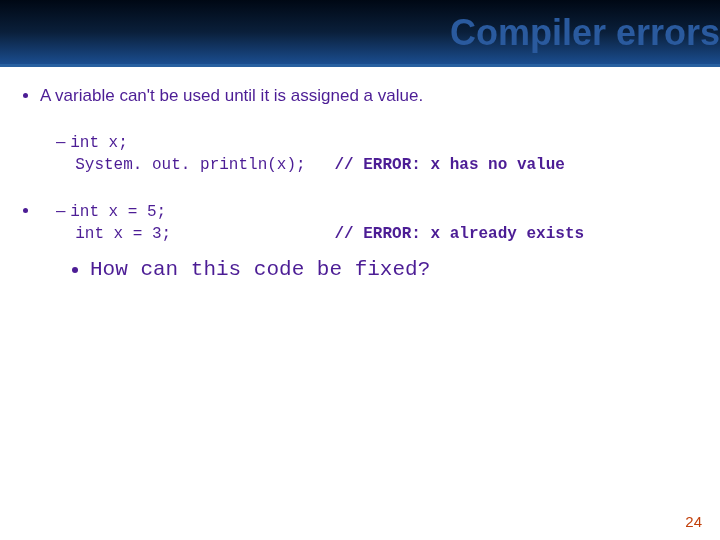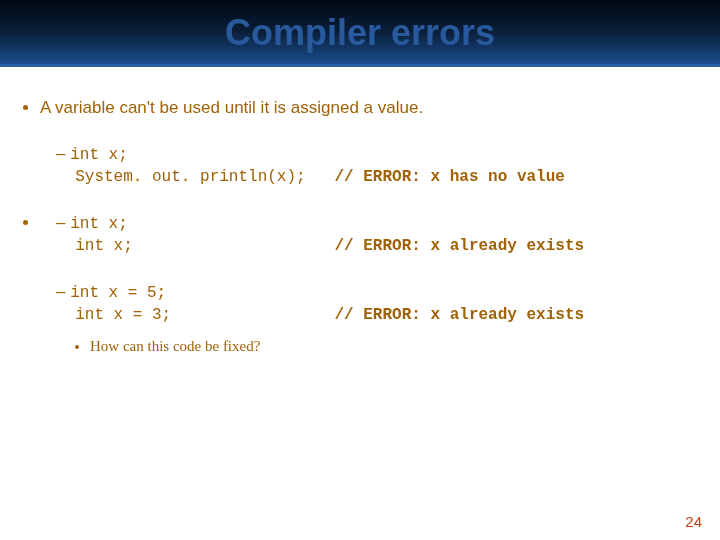--- a/index.html
+++ b/index.html
@@ -17,30 +17,30 @@
     height: 64px;
     background: linear-gradient(to bottom, #000814 0%, #0a1f3a 50%, #1a4d8f 100%);
     position: relative;
     border-bottom: 3px solid #2860a0;
   }
   .title {
     position: absolute;
     top: 12px;
     left: 0;
     right: 0;
-    text-align: center;
+    text-align: right;
     font-size: 36px;
     font-weight: bold;
     color: #2a5a9e;
     font-family: Verdana, Geneva, sans-serif;
   }
   .content {
-    padding: 24px 22px 0 22px;
+    padding: 12px 22px 0 22px;
     font-size: 17px;
-    color: #a16207;
+    color: #4c1d95;
   }
   ul.outer {
     list-style: disc;
     margin: 6px 0 0 0;
     padding-left: 18px;
   }
   ul.outer > li {
     margin-bottom: 18px;
     line-height: 1.35;
   }
@@ -52,22 +52,22 @@
     line-height: 1.4;
   }
   .dash-prefix {
     font-family: Verdana, Geneva, sans-serif;
     font-size: 17px;
   }
   .sub-bullet {
     list-style: disc;
     margin: 10px 0 0 50px;
     padding-left: 0;
-    font-size: 15px;
-    font-family: Liberation Serif, serif;
+    font-size: 21px;
+    font-family: Liberation Mono, monospace;
   }
   .pagenum {
     position: absolute;
     bottom: 10px;
     right: 18px;
     font-size: 15px;
     color: #c2410c;
   }
   .bold {
     font-weight: bold;
@@ -81,22 +81,20 @@
 </div>
 
 <div class="content">
   <ul class="outer">
     <li>
       <span>A variable can't be used until it is assigned a value.</span>
       <div class="dash-block"><span class="dash-prefix">– </span><span>int x;</span>
   <span>System. out. println(x);   </span><span class="bold">// ERROR: x has no value</span></div>
     </li>
     <li>
-      <div class="dash-block"><span class="dash-prefix">– </span><span>int x;</span>
-  <span>int x;                     </span><span class="bold">// ERROR: x already exists</span></div>
       <div class="dash-block"><span class="dash-prefix">– </span><span>int x = 5;</span>
   <span>int x = 3;                 </span><span class="bold">// ERROR: x already exists</span></div>
       <ul class="sub-bullet">
         <li><span>How can this code be fixed?</span></li>
       </ul>
     </li>
   </ul>
 </div>
 
 <div class="pagenum">24</div>

